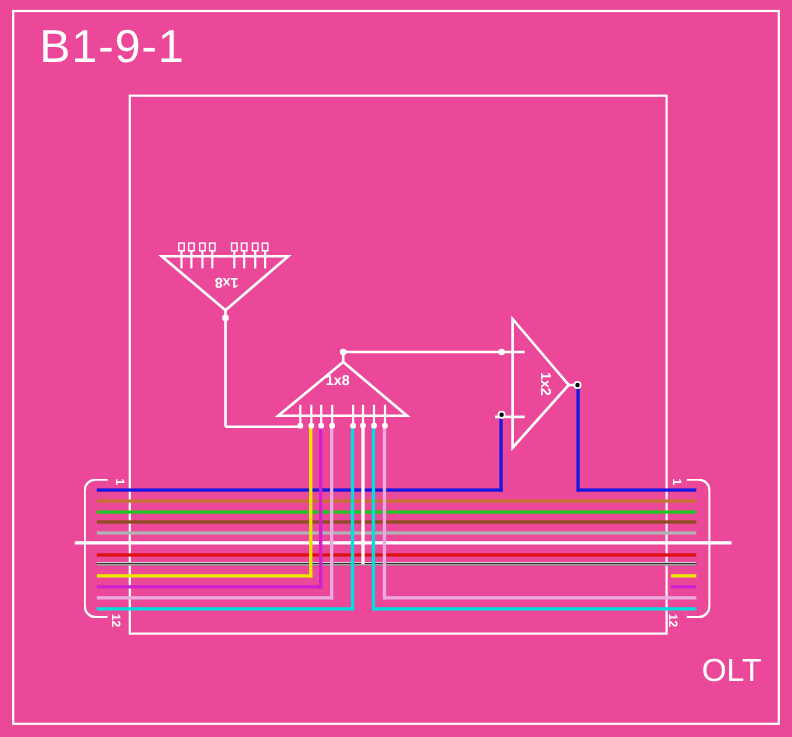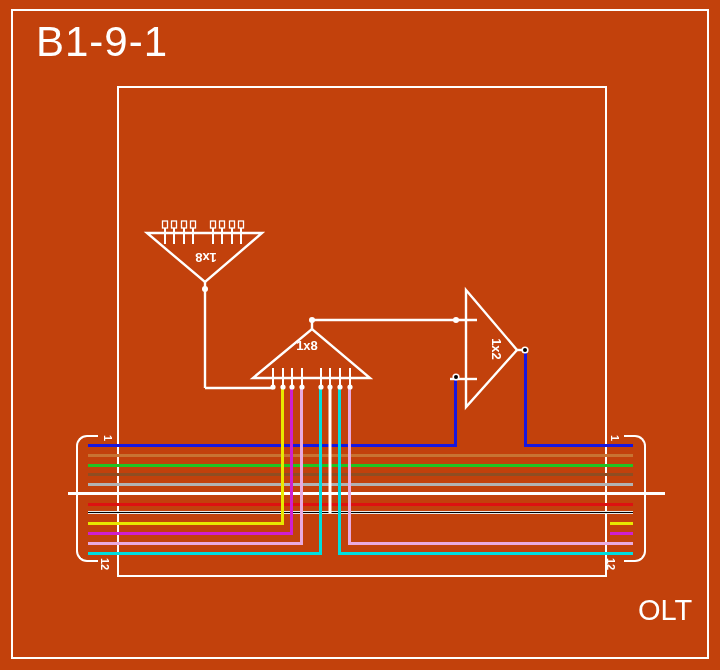--- a/index.html
+++ b/index.html
@@ -18,21 +18,21 @@
   .bracket-right{left:624px;border-left:none;border-radius:0 11px 11px 0;}
   .cnum{font-size:11px;font-weight:bold;color:#fff;width:16px;height:14px;text-align:center;}
   .rot90{transform:rotate(90deg);}
   .rot180{transform:rotate(180deg);}
   .splabel{font-size:13px;font-weight:bold;color:#fff;width:44px;height:16px;
            line-height:16px;text-align:center;}
 </style>
 </head>
 <body>
 
-<div class="canvas" style="background-color: #c2410c;">
+<div class="canvas" style="background-color: #ec4899;">
 
   <div class="abs outer-border" style="border-color: rgb(255, 255, 255);"></div>
 
   <div class="abs title" style="color: rgb(255, 255, 255);">B1-9-1</div>
 
   <div class="abs inner-box" style="border-color: rgb(255, 255, 255);"></div>
 
   <div class="fb" style="left: 88px; top: 444px; width: 369px; background-color: rgb(23, 23, 224);"></div>
   <div class="fb" style="left: 525px; top: 444px; width: 108px; background-color: rgb(23, 23, 224);"></div>
   <div class="fb" style="left: 88px; top: 454px; width: 545px; background-color: rgb(200, 115, 50);"></div>

